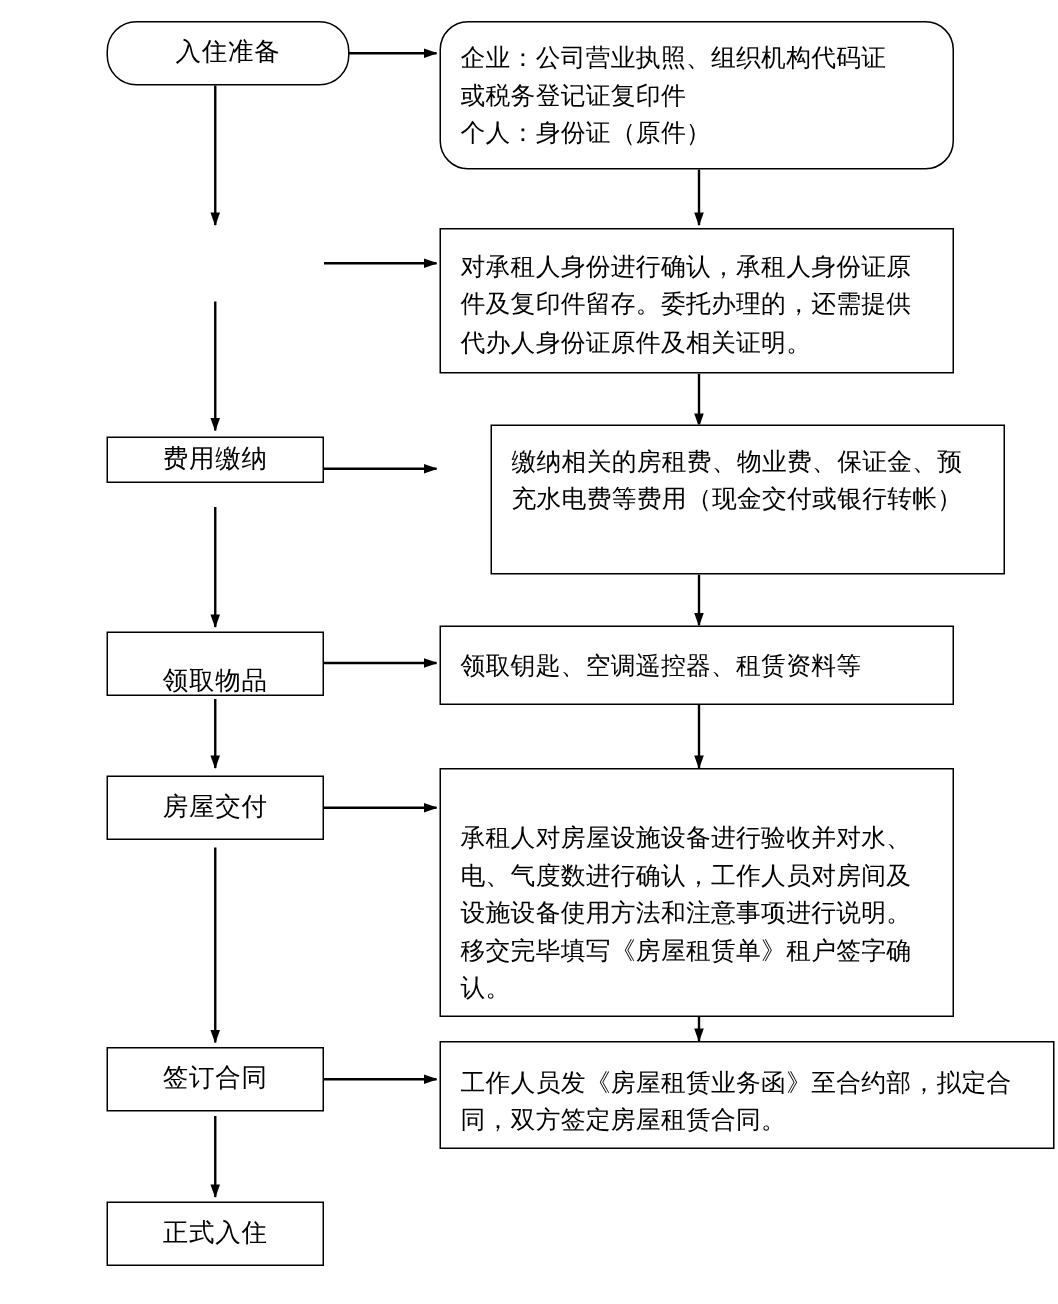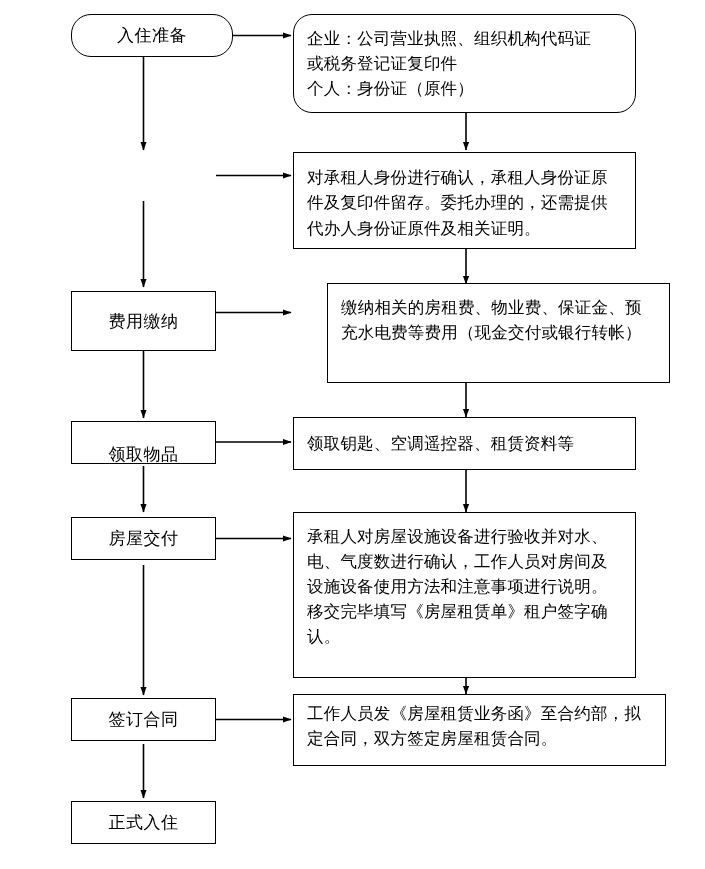--- a/index.html
+++ b/index.html
@@ -119,21 +119,21 @@
       <line class="conn-line" x1="466" y1="470" x2="466" y2="512" marker-end="url(#arrowhead)"></line>
       <line class="conn-line" x1="466" y1="678" x2="466" y2="694" marker-end="url(#arrowhead)"></line>
     </g>
   </svg>
 
   <div class="node stage" style="left:71px; top:14px; width:162px; height:43px;border-radius:20px;">
     <span class="node-label">入住准备</span>
   </div>
 
 
-  <div class="node stage" style="left:71px; top:291px; width:145px; height:60px;">
+  <div class="node stage" style="left:71px; top:291px; width:145px; height:31px;">
     <span class="node-label">费用缴纳</span>
   </div>
 
   <div class="node stage" style="left:71px; top:421px; width:145px; height:43px;align-items:flex-end;">
     <span class="node-label">领取物品</span>
   </div>
 
   <div class="node stage" style="left:71px; top:517px; width:145px; height:43px;">
     <span class="node-label">房屋交付</span>
   </div>
@@ -157,21 +157,21 @@
   </div>
 
   <div class="node detail" style="left:293px; top:283px; width:343px; height:100px; align-items:flex-start; padding-top:11px;margin-left:34px;">
     <div class="detail-text">缴纳相关的房租费、物业费、保证金、预充水电费等费用（现金交付或银行转帐）</div>
   </div>
 
   <div class="node detail" style="left:293px; top:417px; width:343px; height:53px; align-items:center;">
     <div class="detail-text">领取钥匙、空调遥控器、租赁资料等</div>
   </div>
 
-  <div class="node detail" style="left:293px; top:512px; width:343px; height:166px; align-items:flex-start; padding-top:11px;">
+  <div class="node detail" style="left:293px; top:512px; width:343px; height:166px; align-items:flex-end; padding-top:11px;">
     <div class="detail-text">承租人对房屋设施设备进行验收并对水、电、气度数进行确认，工作人员对房间及设施设备使用方法和注意事项进行说明。移交完毕填写《房屋租赁单》租户签字确认。</div>
   </div>
 
-  <div class="node detail" style="left:293px; top:694px; width:373px; height:72px; align-items:flex-start; ">
+  <div class="node detail" style="left:293px; top:694px; width:410px; height:72px; align-items:flex-end; ">
     <div class="detail-text">工作人员发《房屋租赁业务函》至合约部，拟定合同，双方签定房屋租赁合同。</div>
   </div>
 
 </div>
 
 </body></html>

